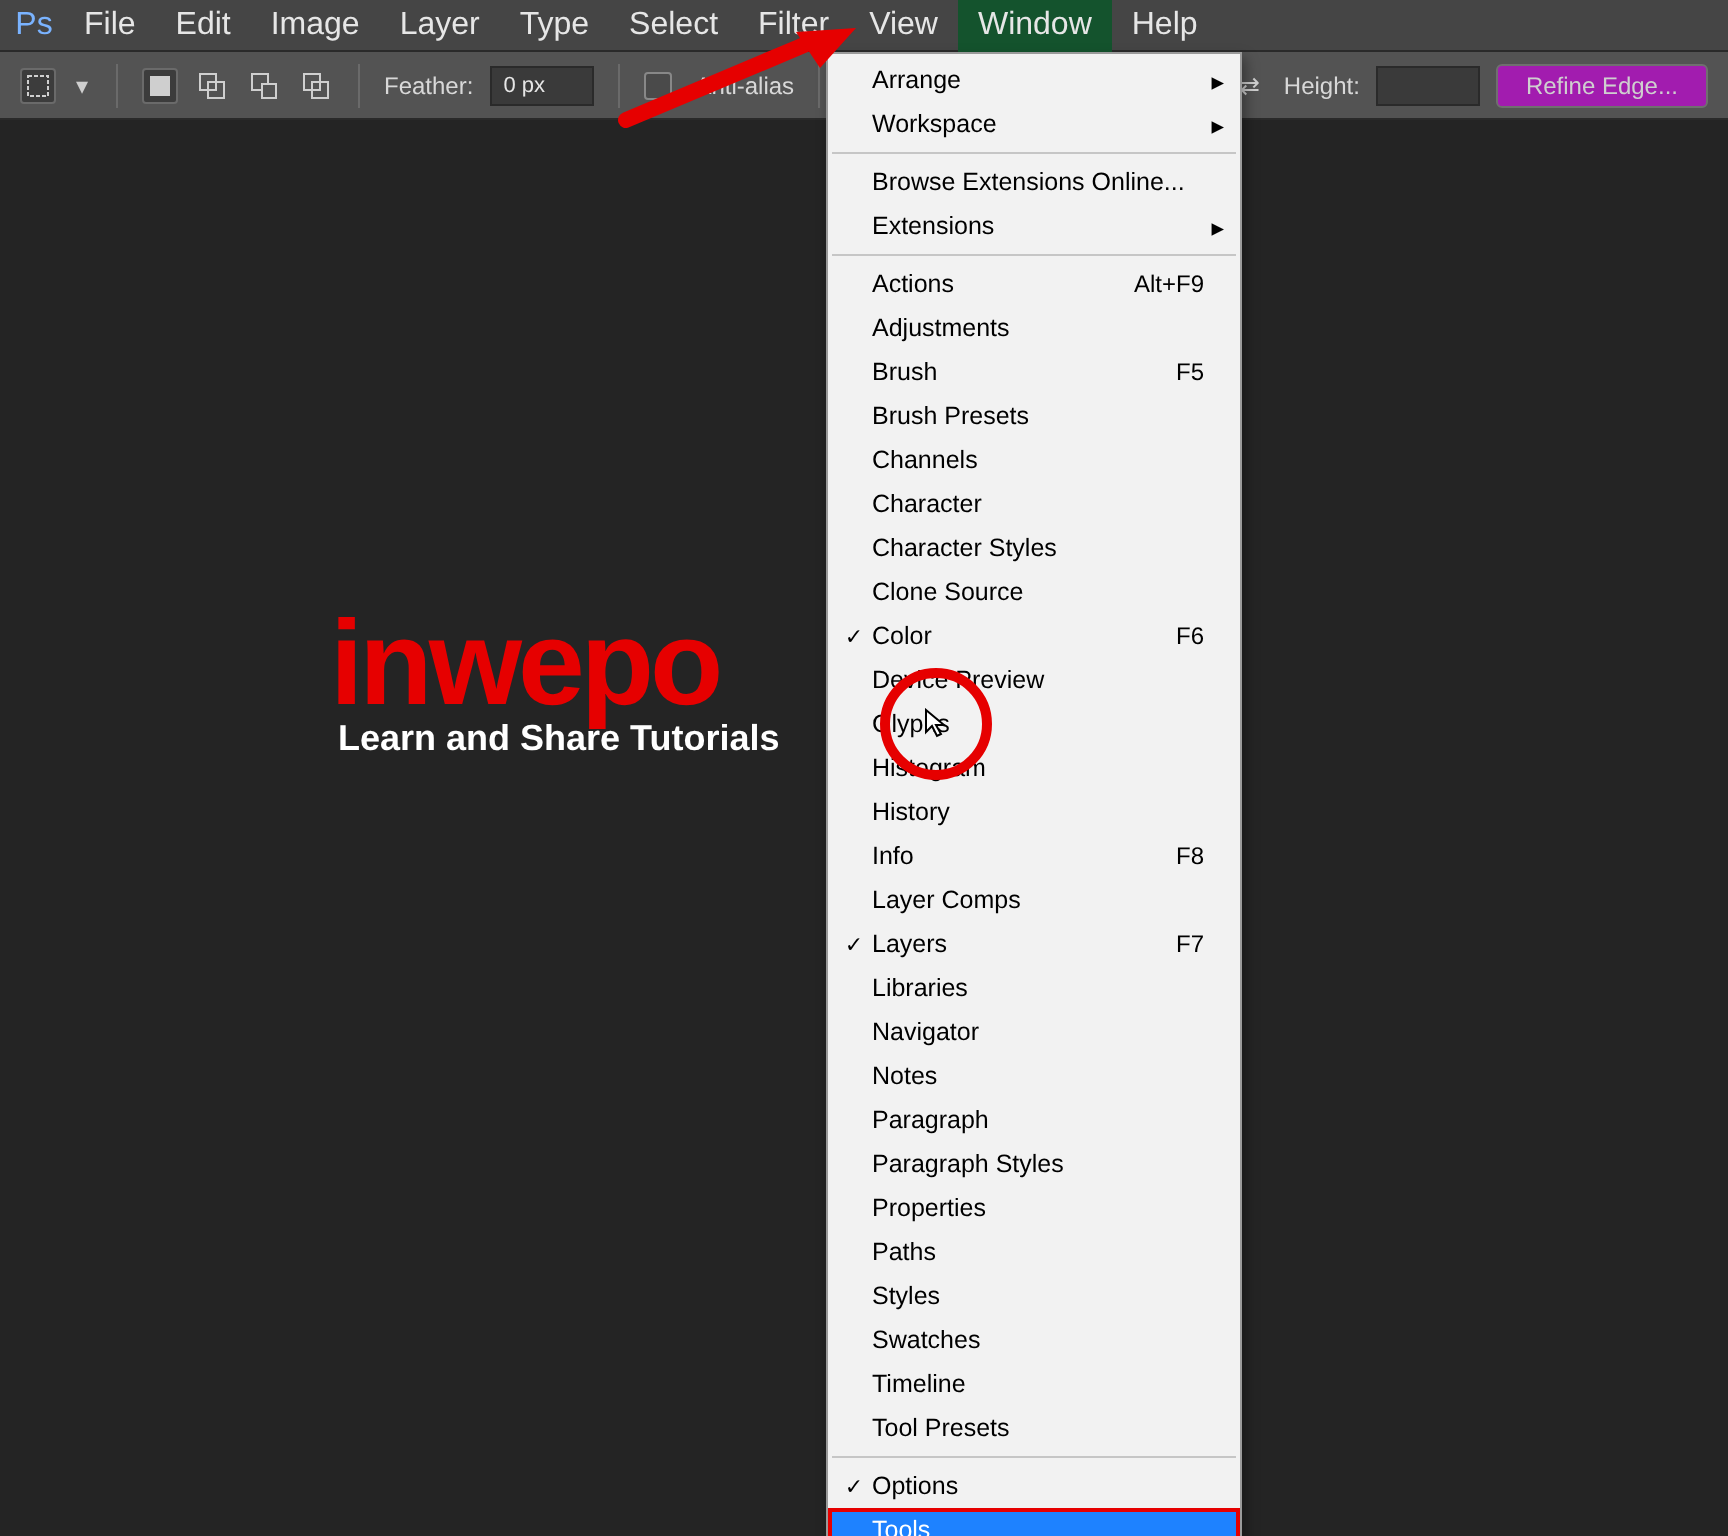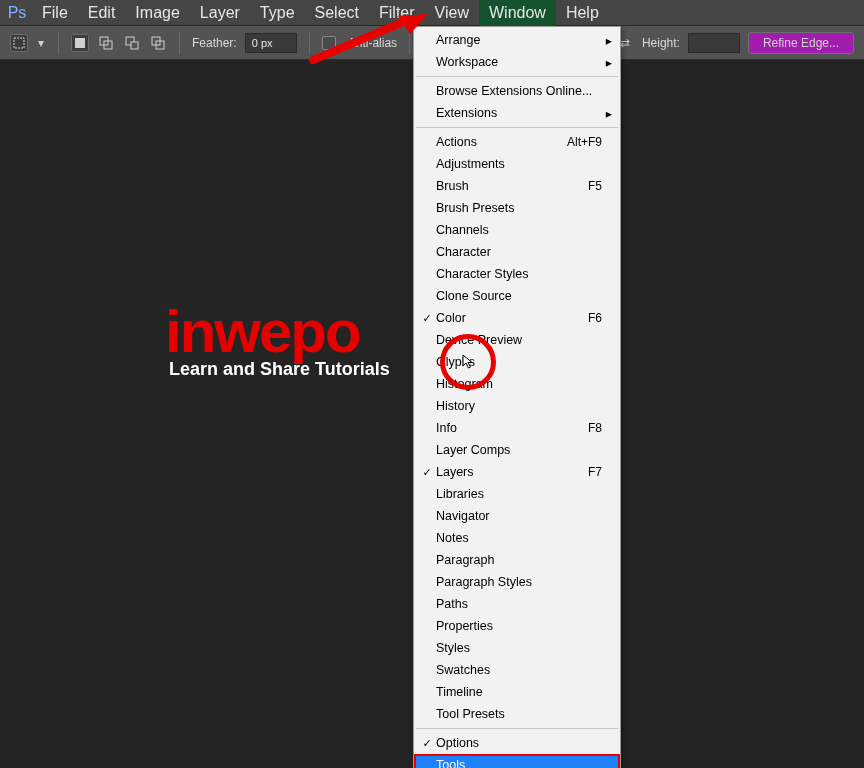--- a/index.html
+++ b/index.html
@@ -400,26 +400,26 @@
       <span class="dd-label">Paragraph</span>
       <span class="dd-sub"></span>
     </div>
     <div class="dd-row">
       <span class="dd-check"></span>
       <span class="dd-label">Paragraph Styles</span>
       <span class="dd-sub"></span>
     </div>
     <div class="dd-row">
       <span class="dd-check"></span>
+      <span class="dd-label">Properties</span>
+      <span class="dd-sub"></span>
+    </div>
+    <div class="dd-row">
+      <span class="dd-check"></span>
       <span class="dd-label">Paths</span>
-      <span class="dd-sub"></span>
-    </div>
-    <div class="dd-row">
-      <span class="dd-check"></span>
-      <span class="dd-label">Properties</span>
       <span class="dd-sub"></span>
     </div>
     <div class="dd-row">
       <span class="dd-check"></span>
       <span class="dd-label">Styles</span>
       <span class="dd-sub"></span>
     </div>
     <div class="dd-row">
       <span class="dd-check"></span>
       <span class="dd-label">Swatches</span>

